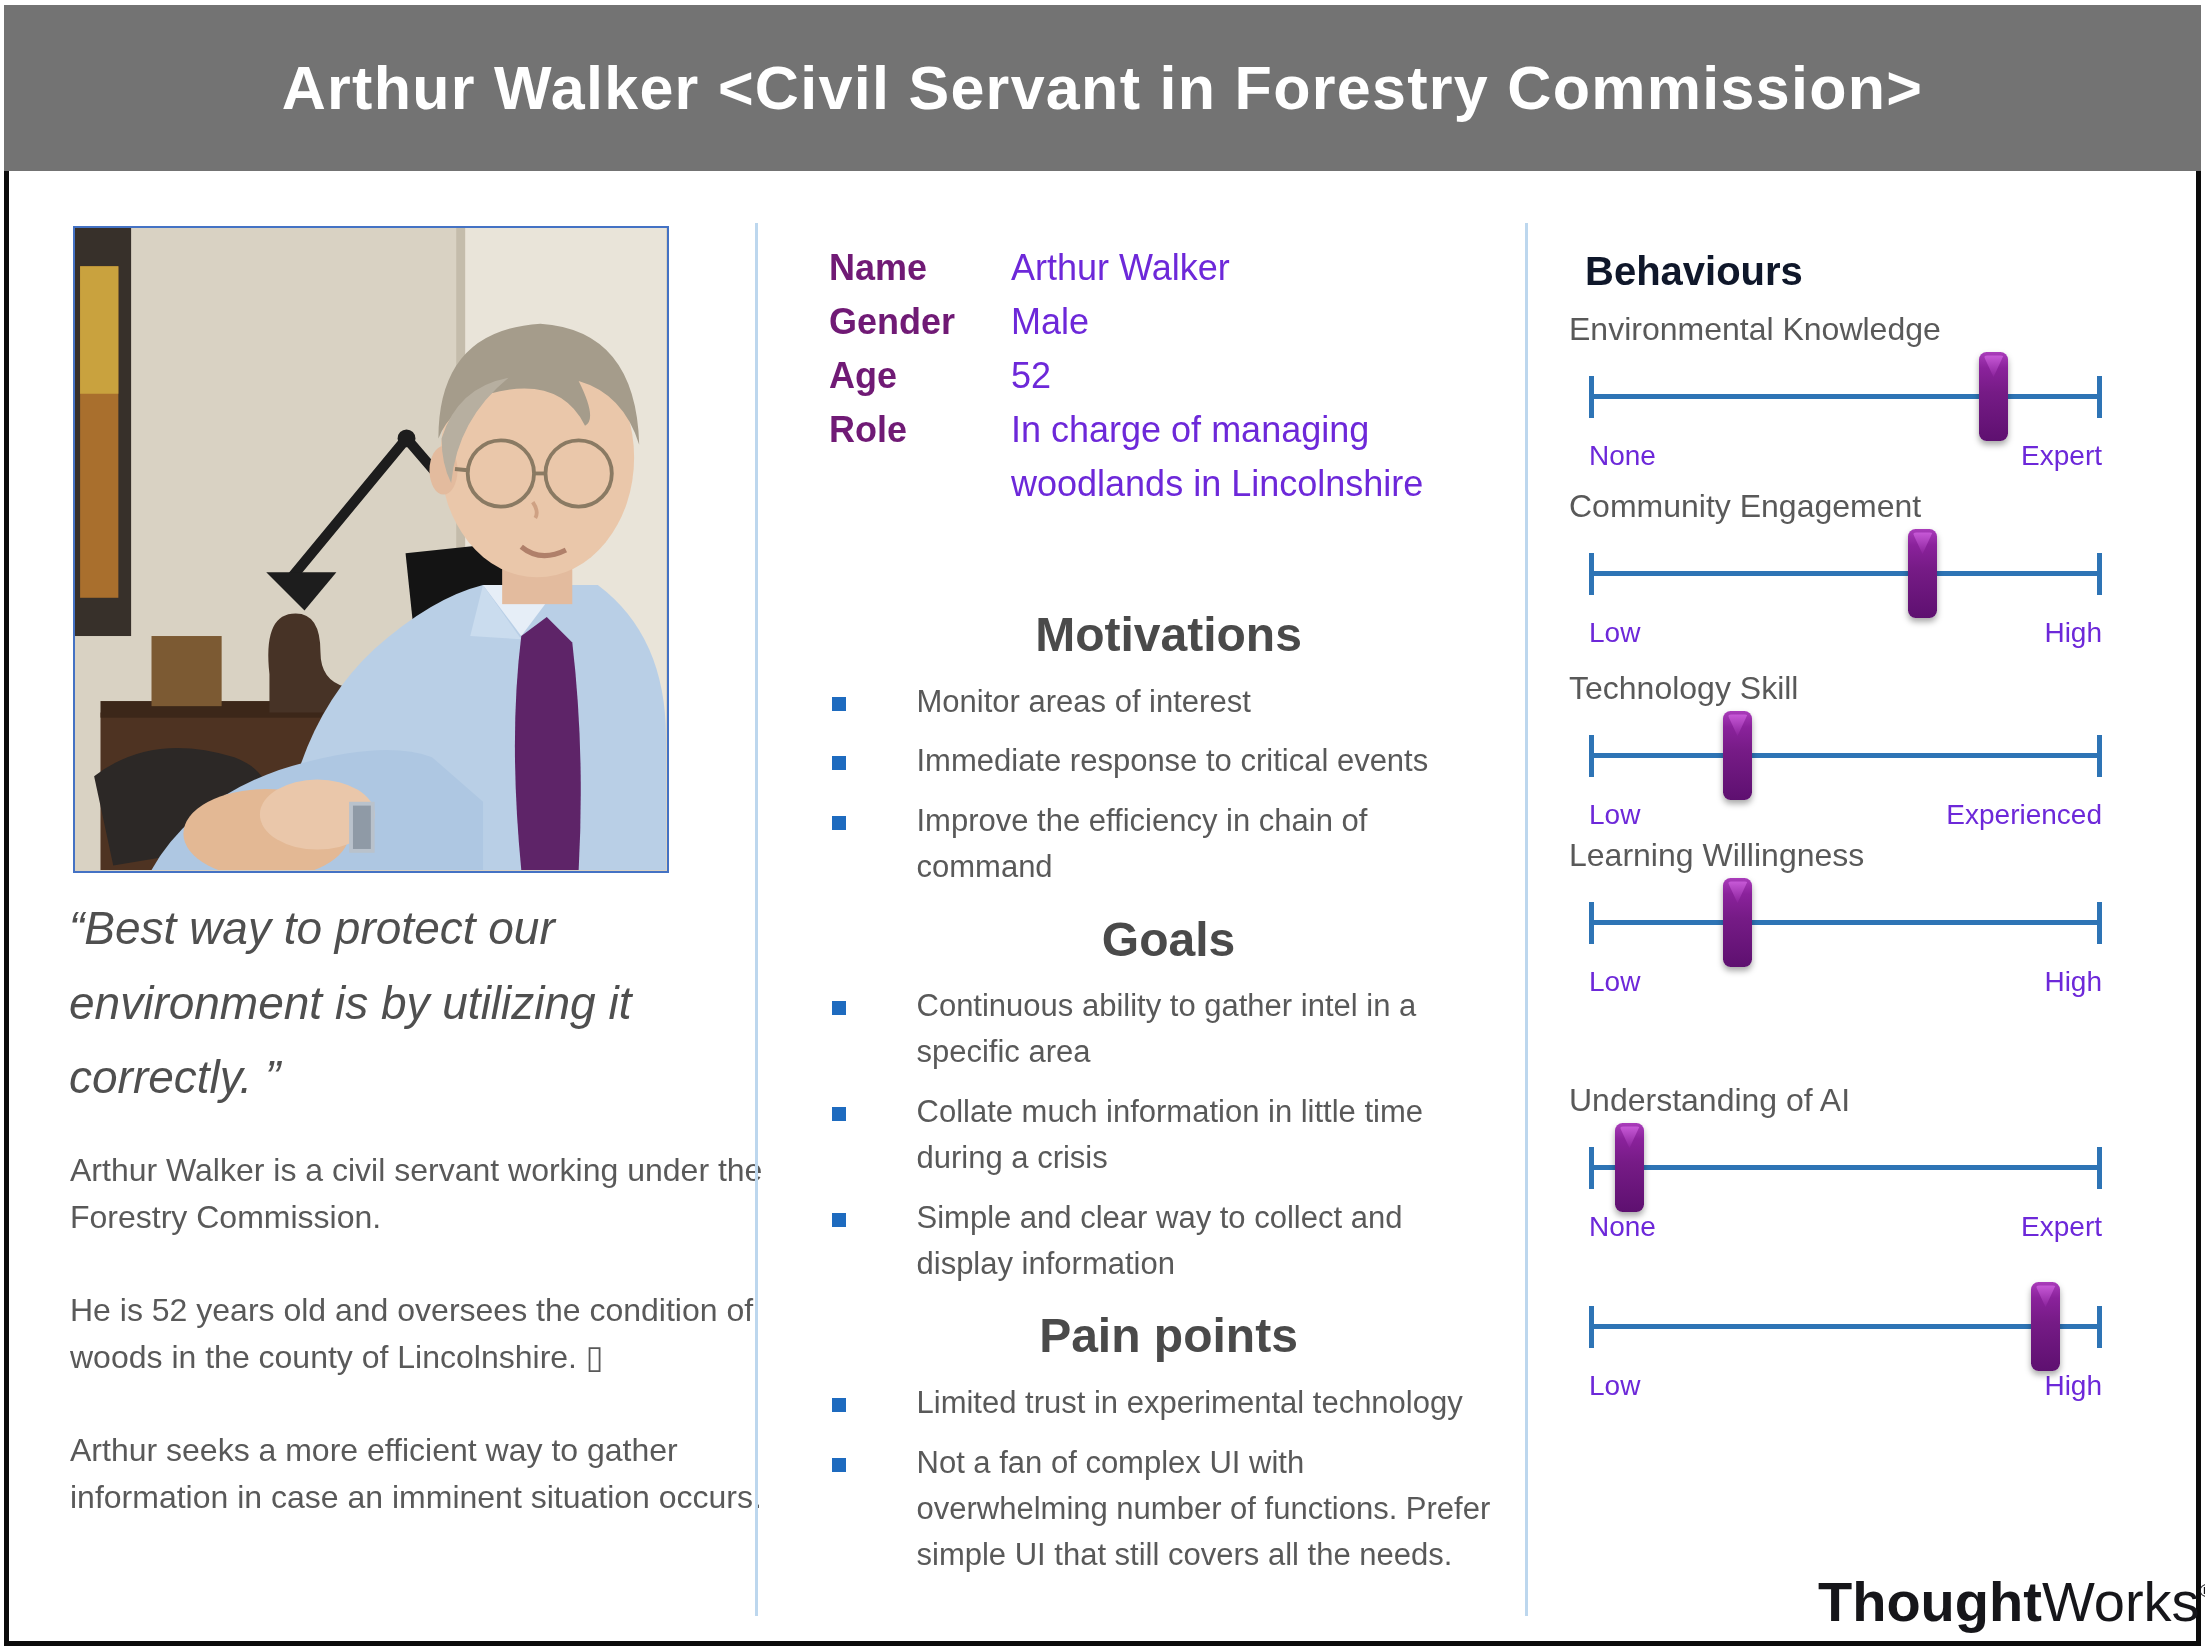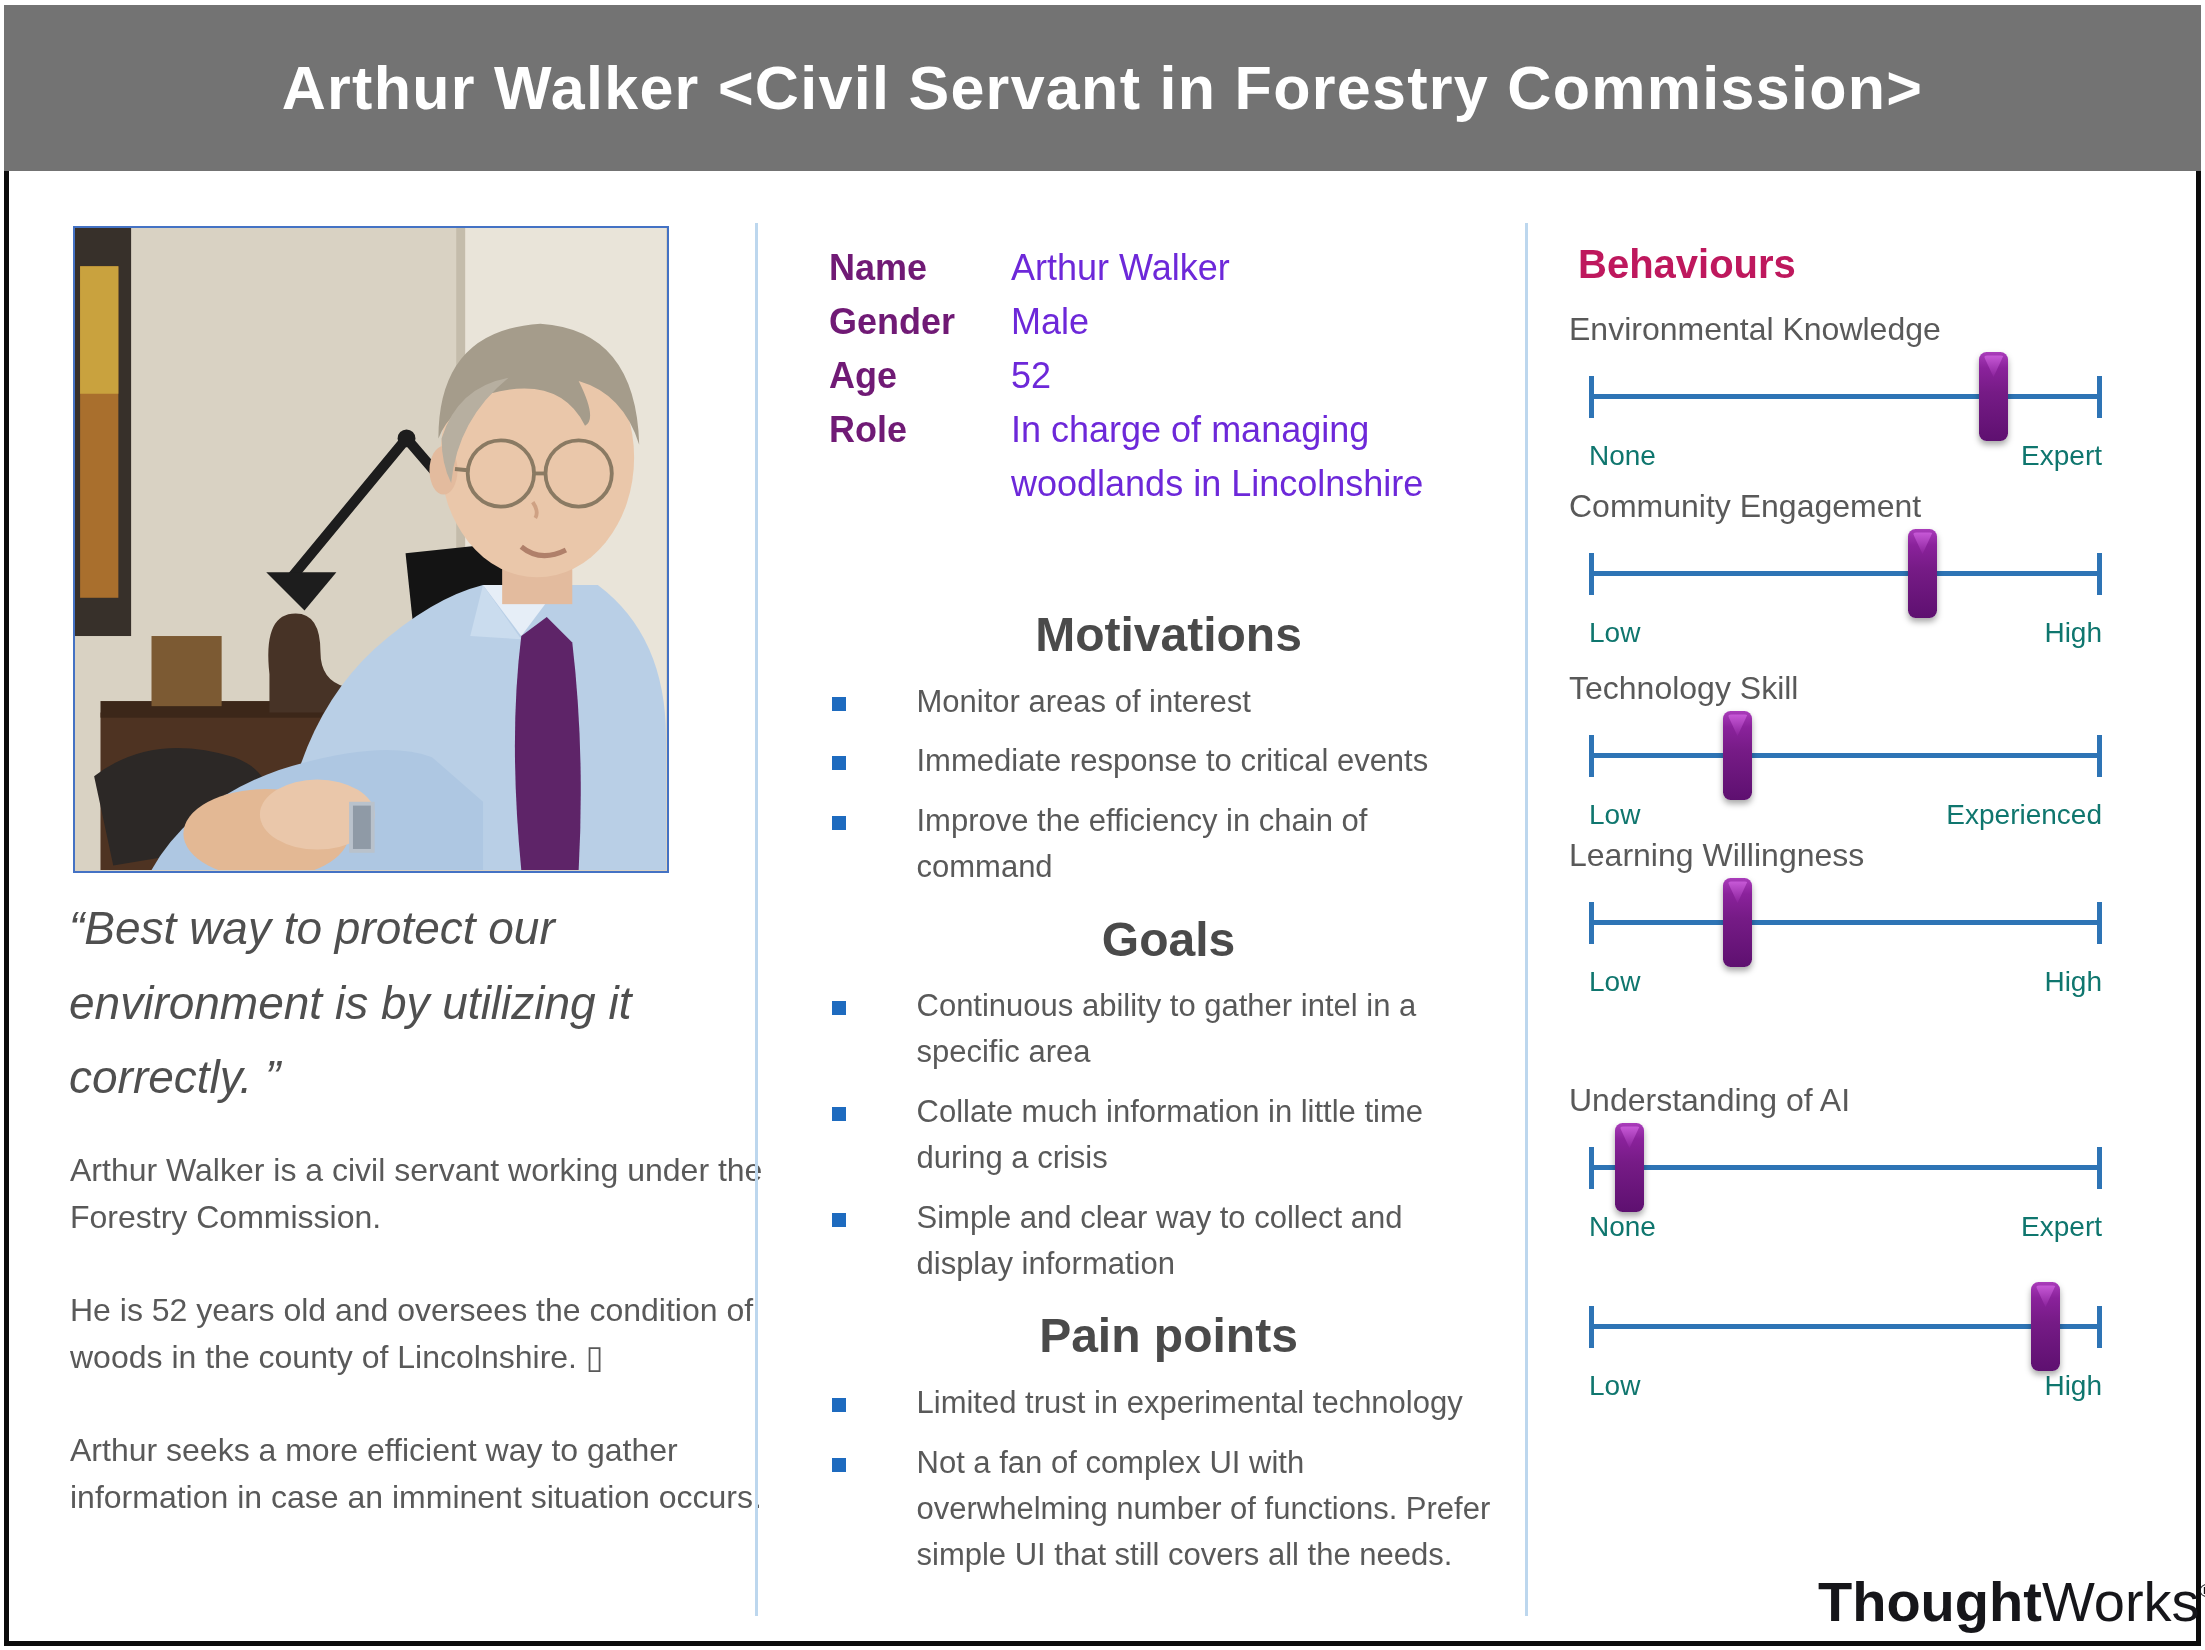--- a/index.html
+++ b/index.html
@@ -32,36 +32,36 @@
   .profile .lbl{font-weight:bold;color:#701a75;}
   .profile .val{color:#6d28d9;}
   .sections{position:absolute;left:829px;top:607px;width:679px;}
   .sections h3{margin:0 0 16.6px 0;font-size:48px;color:#4a4a4a;font-weight:bold;text-align:center;}
   .sections ul{list-style:none;margin:0 0 21.7px 0;padding:0;}
   .sections li{display:flex;margin:0 0 14px 0;}
   .bullet{flex:0 0 auto;width:14px;height:14px;background:#1e6bbf;margin:18px 0 0 2.5px;}
   .itext{margin-left:71px;font-size:31px;line-height:1.48;color:#595959;width:586px;}
   
   .behaviours{position:absolute;left:1569px;top:233px;width:548px;height:1275px;}
-  .behaviours h2{margin:9px;font-size:40px;font-weight:bold;color:#be185d;}
+  .behaviours h2{margin:16px;font-size:40px;font-weight:bold;color:#0f172a;}
   .slider{position:absolute;left:0;width:548px;}
   .slider .slabel{font-size:32px;color:#595959;line-height:40px;margin-bottom:9px;}
   .track-wrap{position:relative;height:76px;width:548px;}
   .track-line{position:absolute;left:20px;width:513px;top:36px;height:4.5px;background:#2e74b5;}
   .tick{position:absolute;width:5.1px;height:42px;top:18px;background:#2e74b5;}
   .tick.l{left:20px;}
   .tick.r{left:528px;}
   .handle{position:absolute;top:-6.4px;width:29px;height:89px;border-radius:7.6px;
           background:linear-gradient(180deg,#a93cba 0%,#8a229b 18%,#761b86 45%,#5e1070 100%);
           box-shadow:0 3.8px 6.4px rgba(0,0,0,0.35);}
   .handle:before{content:"";position:absolute;left:4.5px;right:4.5px;top:3.8px;height:21.7px;
           background:linear-gradient(180deg,#c85ad8,#8a229b);
           clip-path:polygon(0 0,100% 0,50% 100%);border-radius:3.8px;}
   .end-labels{display:flex;justify-content:space-between;margin:6.4px 0 0 20px;width:513px;
-              font-size:28px;color:#0f766e;}
+              font-size:28px;color:#6d28d9;}
   
   .logo{position:absolute;left:1818px;top:1569px;white-space:nowrap;color:#16161a;font-size:56px;}
   .logo .b{font-weight:bold;}
   .logo .w{font-weight:normal;}
   .logo .r{font-size:19px;vertical-align:24px;}
 </style>
 </head>
 <body>
 
 <div class="frame"></div>

